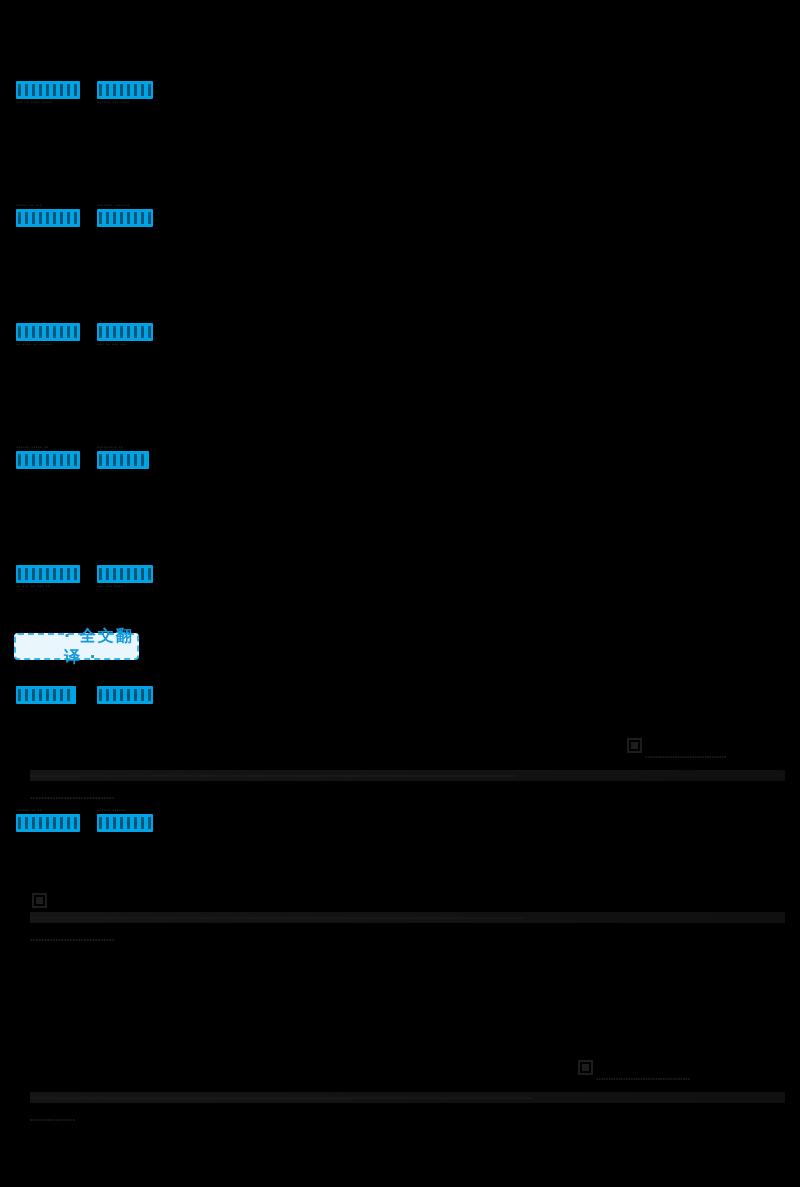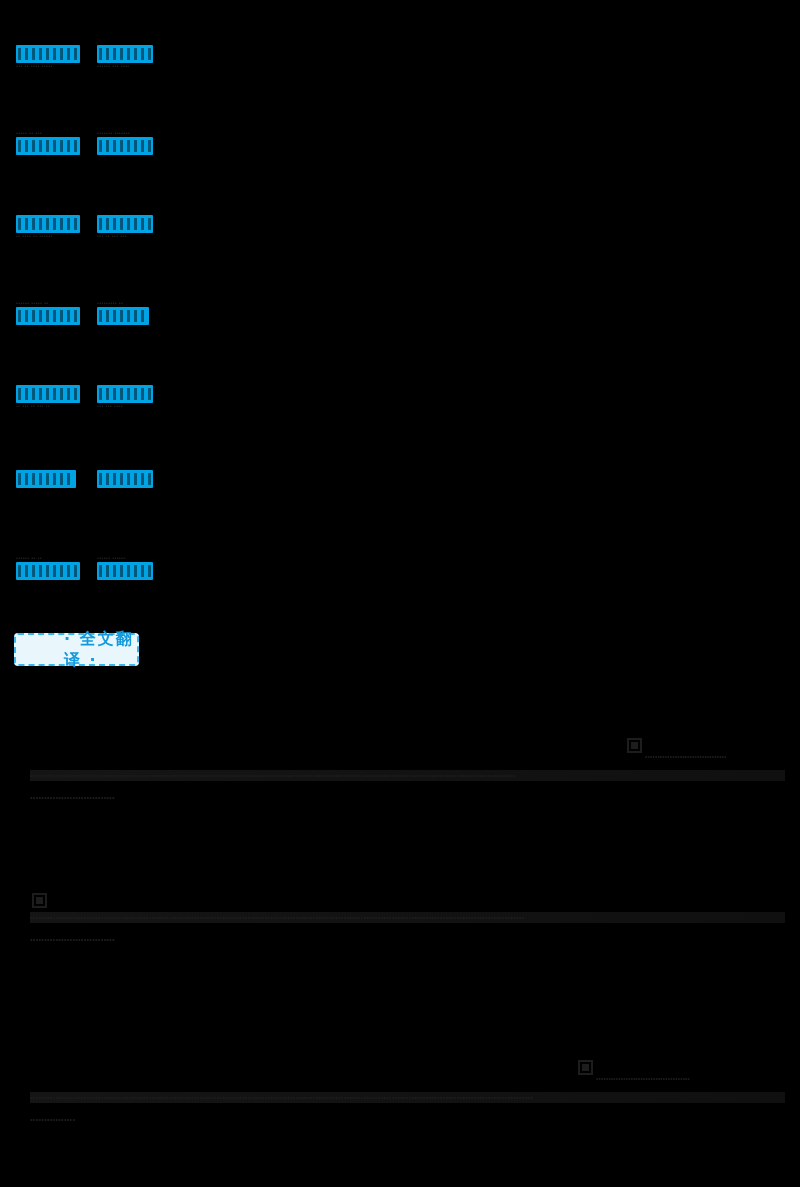--- a/index.html
+++ b/index.html
@@ -20,20 +20,21 @@
 
   
   .link-grid {
     position: absolute;
     left: 0; top: 45px;
     width: 200px;
   }
   .link-row {
     position: relative;
     height: 85px;
+    margin-top: 36px;
   }
   .link-cell {
     position: absolute;
     width: 84px;
   }
   .link-cell.col-0 { left: 16px; }
   .link-cell.col-1 { left: 97px; }
 
   .link-cell .sub-above,
   .link-cell .sub-below {
@@ -71,21 +72,21 @@
   }
   .link-cell.w-a .redacted { width: 60px; }
   .link-cell.w-b .redacted { width: 56px; }
   .link-cell.w-c .redacted { width: 52px; }
   .link-cell.w-d .redacted { width: 64px; }
 
   
   .translate-btn {
     position: absolute;
     left: 14px; top: 633px;
-    width: 125px; height: 33px;
+    width: 125px; height: 27px;
     background: #E9F7FD;
     border: 2px dashed #35B8EE;
     border-radius: 4px;
     display: flex;
     align-items: center;
     justify-content: center;
     color: #1399DC;
     font-size: 16px;
     font-weight: bold;
     letter-spacing: 2px;

